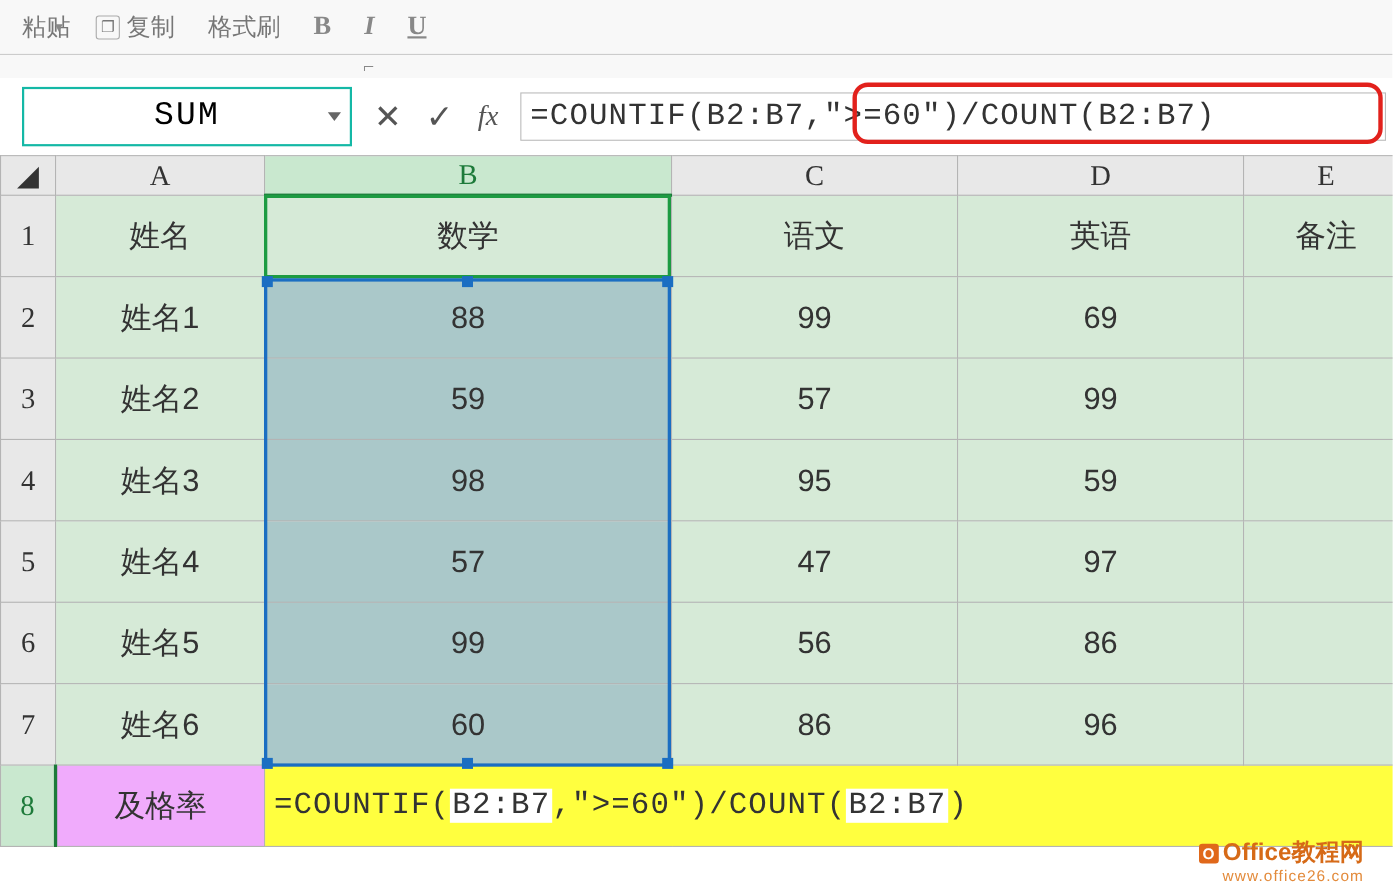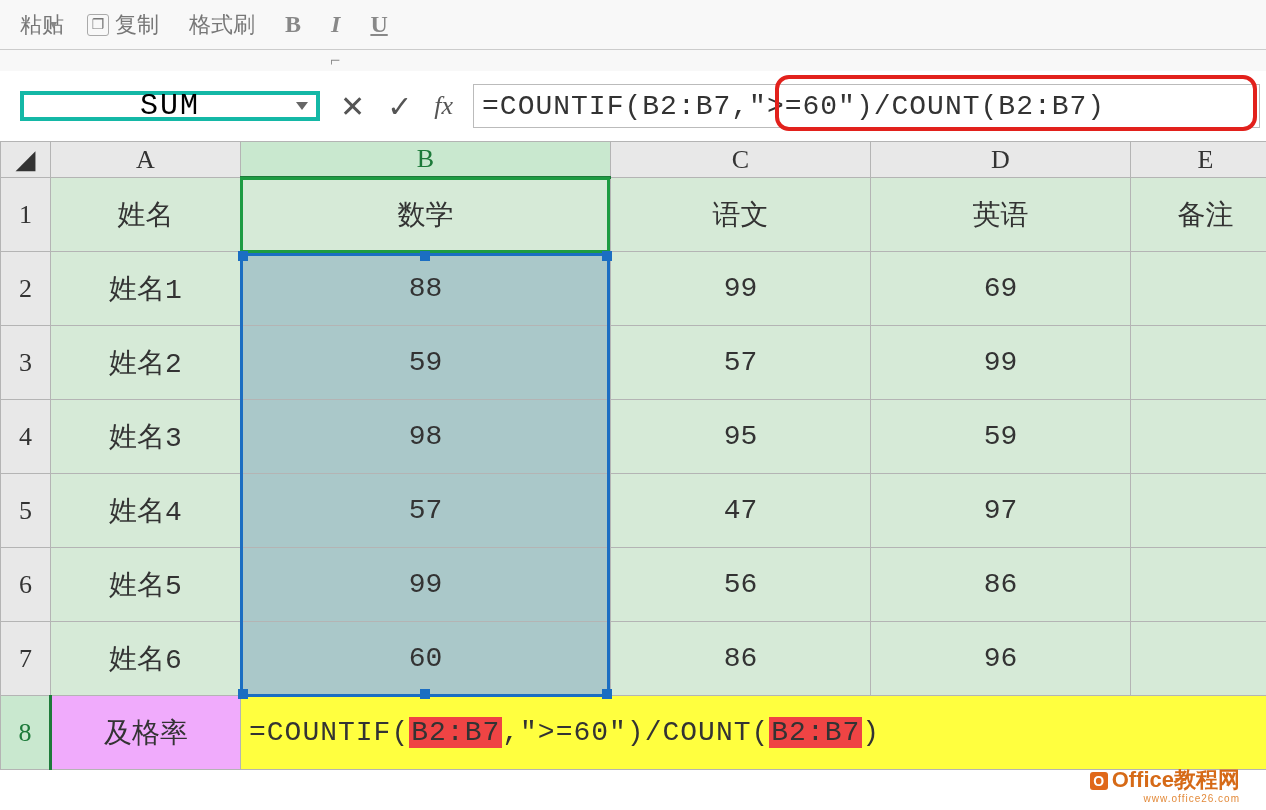--- a/index.html
+++ b/index.html
@@ -33,22 +33,22 @@
   
   .formula-row {
     display: flex;
     align-items: center;
     height: 70px;
     padding: 14px 6px 14px 20px;
     gap: 20px;
   }
   .name-box {
     width: 300px;
-    height: 30px;
-    border: 4px solid #14b8a6;
+    height: 54px;
+    border: 2px solid #14b8a6;
     display: flex;
     align-items: center;
     justify-content: center;
     font-family: "Courier New", monospace;
     font-size: 30px;
     letter-spacing: 2px;
     position: relative;
     background:#fff;
   }
   .name-box .dd {
@@ -105,27 +105,27 @@
   .sheet thead th.active { background:#c9e8cf; color:#1d7a3a; border-bottom:3px solid #1d7a3a; }
   .sheet tbody th.rowhdr {
     background:#e8e8e8;
     font-weight:normal;
     font-family: "SimSun", serif;
     width:50px;
     font-size:26px;
   }
   .sheet tbody th.rowhdr.active { background:#c9e8cf; color:#1d7a3a; border-right:3px solid #1d7a3a; }
   .sheet tbody tr { height: 74px; }
-  .sheet td { background:#d6ead7; font-family: Liberation Mono, monospace; }
+  .sheet td { background:#d6ead7; font-family: Liberation Sans, sans-serif; }
   .sheet td.sel { background:#aac8c9; }
   .sheet tbody tr.formula-row-cell td { background:#ffff3f; }
   .sheet tbody tr.formula-row-cell td.formula-cell {
     text-align:left; padding-left:8px; font-family:"Courier New",monospace; font-size:28px; letter-spacing:1px;
   }
-  .range-hl { background:#ef4444; padding:0 2px; }
+  .range-hl { background:#ffffff; padding:0 2px; }
   .corner { background:#e8e8e8; }
   .col-A { width:190px; }
   .col-B { width:370px; }
   .col-C { width:260px; }
   .col-D { width:260px; }
   .col-E { width:150px; }
 
   
   .sel-blue {
     position:absolute;
@@ -142,21 +142,21 @@
 
   
   .watermark {
     position:absolute; right:26px; bottom:6px;
     font-family: Arial, sans-serif;
     text-align:right;
     pointer-events:none;
   }
   .watermark .t1 { color:#d66a17; font-weight:bold; font-size:22px; }
   .watermark .t1 .sq { display:inline-block; width:18px; height:18px; background:#e0681a; border-radius:3px; margin-right:4px; vertical-align:middle; color:#fff; font-size:14px; text-align:center; line-height:18px; }
-  .watermark .t2 { color:#e38a3a; font-size:10px; letter-spacing:1px; margin-top:-2px; }
+  .watermark .t2 { color:#e38a3a; font-size:14px; letter-spacing:1px; margin-top:-2px; }
 </style>
 </head>
 <body>
 
 <div class="ribbon">
   <div class="btn">
     <span>粘贴</span>
     <span class="more">▾</span>
   </div>
   <div class="btn">

